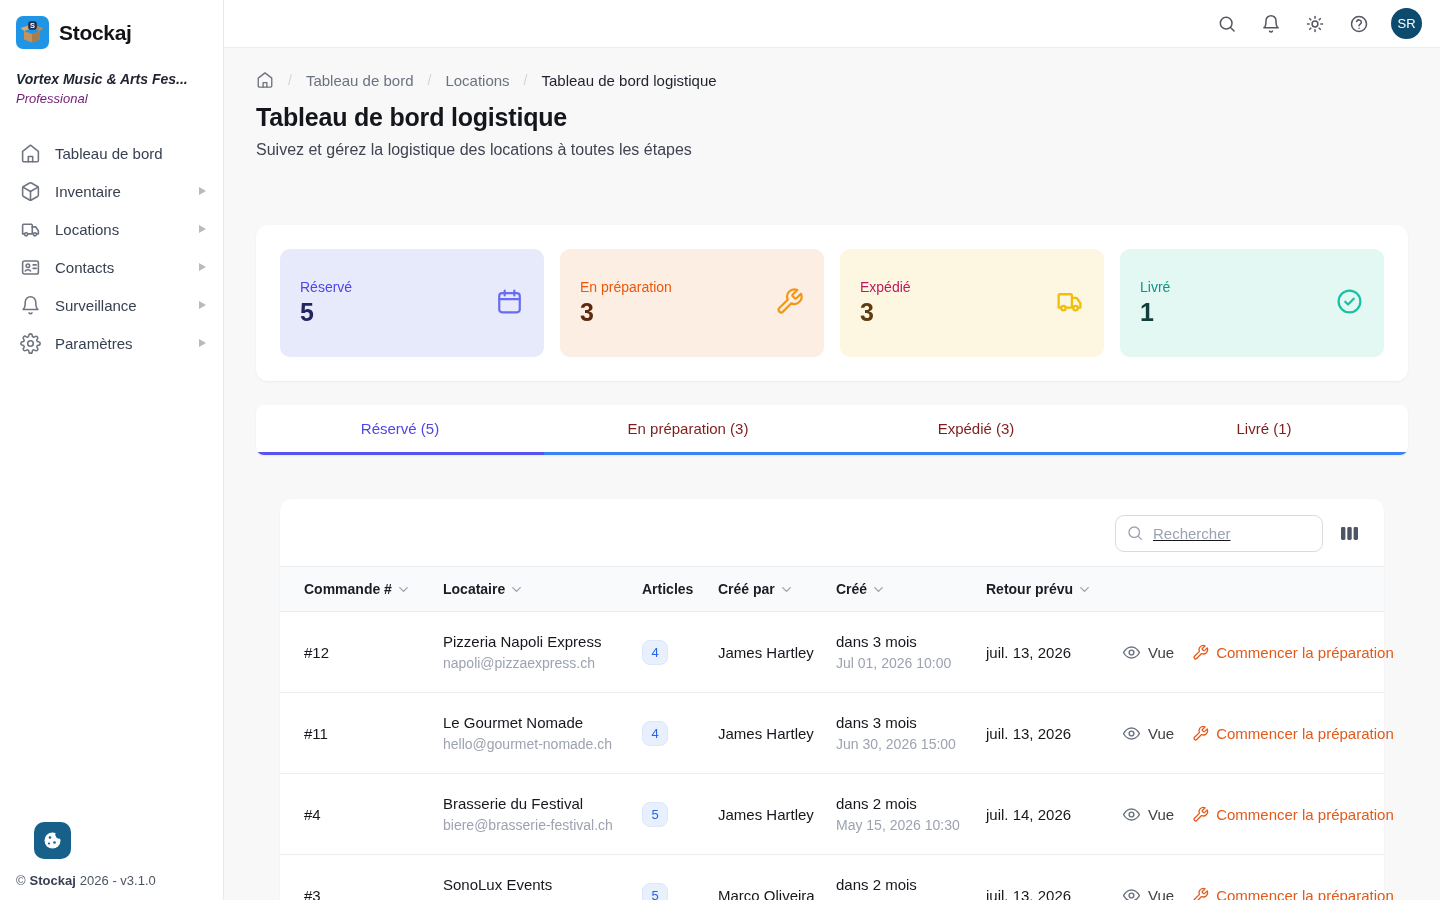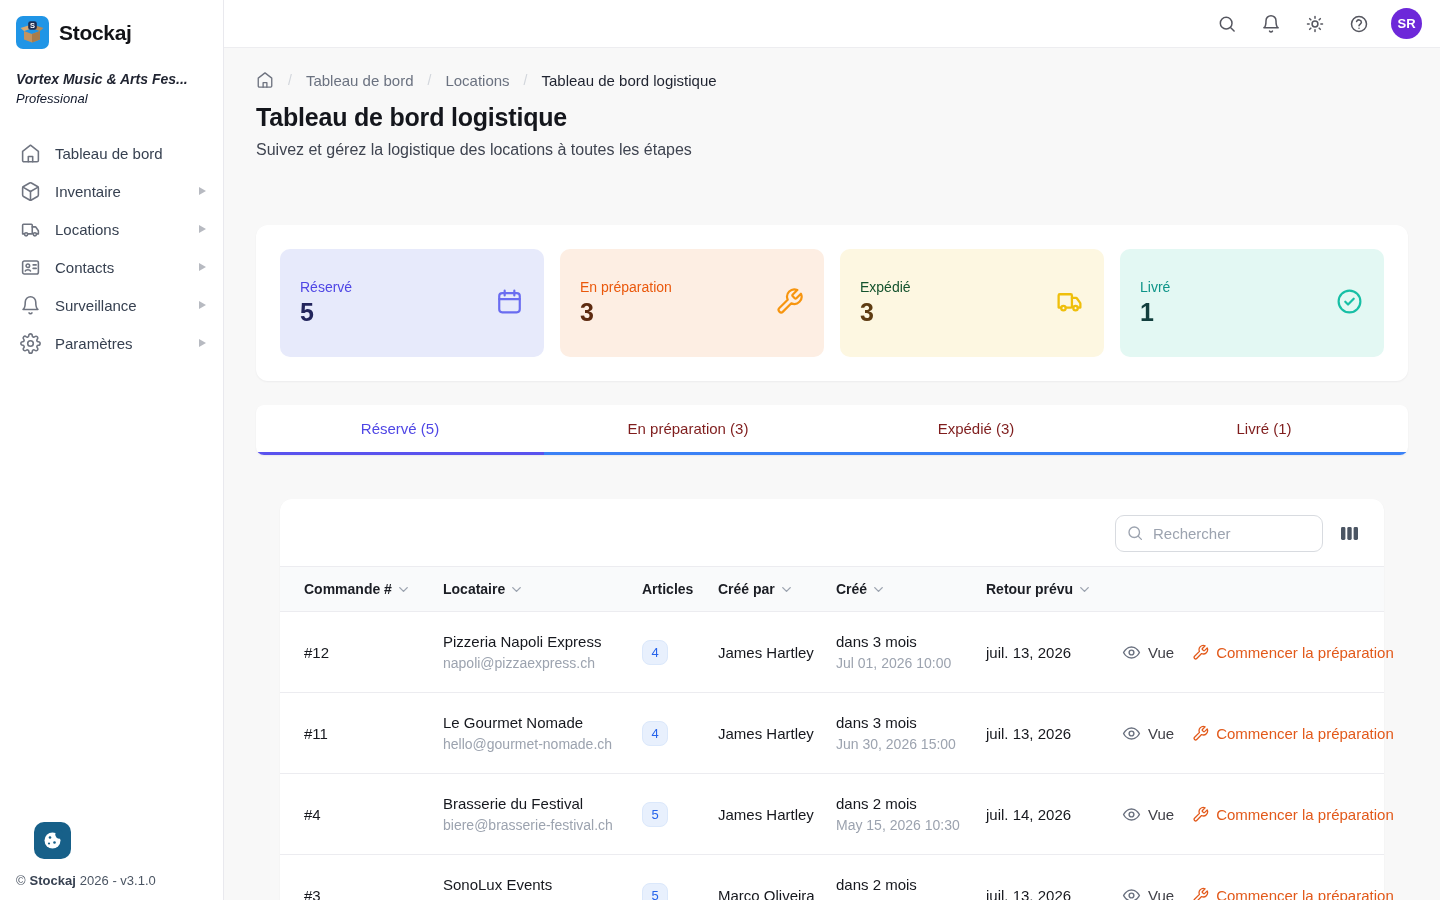--- a/index.html
+++ b/index.html
@@ -6,37 +6,37 @@
   html,body { width:1440px; height:900px; overflow:hidden; font-family:"Liberation Sans", sans-serif; background:#f8f8f8; color:#18181b; }
   .app { display:flex; width:1440px; height:900px; }
 
   
   .sidebar { width:224px; flex:0 0 224px; background:#fff; border-right:1px solid #e9e9ee; display:flex; flex-direction:column; position:relative; }
   .logo-row { display:flex; align-items:center; gap:10px; padding:16px 16px 10px 16px; }
   .logo-mark { width:33px; height:33px; flex:0 0 33px; }
   .logo-text { font-size:21px; font-weight:800; color:#121317; letter-spacing:-0.3px; }
   .org-block { padding:12px 16px 6px 16px;font-style:italic; }
   .org-name { font-size:14px; font-weight:600; color:#1f2330; white-space:nowrap; overflow:hidden; text-overflow:ellipsis; }
-  .org-plan { font-size:13px; color:#0f172a; margin-top:4px; }
+  .org-plan { font-size:13px; color:#701a75; margin-top:4px; }
   .nav { margin-top:22px; display:flex; flex-direction:column; }
   .nav-item { display:flex; align-items:center; gap:14px; height:38px; padding:0 16px 0 20px; cursor:pointer; color:#374151; }
   .nav-icon { width:21px; height:21px; color:#6f7480; flex:0 0 21px; }
   .nav-label { font-size:15px; color:#374151; flex:1; }
   .nav-caret { width:10px; height:10px; color:#b7bac1; }
   .sidebar-bottom { position:absolute; left:0; right:0; bottom:0; padding:0 16px 12px 16px; }
   .cookie-btn { width:37px; height:37px; border:none; border-radius:10px; background:#176089; display:flex; align-items:center; justify-content:center; cursor:pointer; margin:0 0 14px 18px; }
   .footer-line { display:flex; gap:4px; font-size:13px; color:#4b5563; align-items:baseline; }
   .footer-brand { font-weight:700; color:#374151; }
 
   
   .main { flex:1; display:flex; flex-direction:column; min-width:0; }
   .topbar { height:48px; flex:0 0 48px; background:#fff; border-bottom:1px solid #ededf0; display:flex; align-items:center; justify-content:flex-end; gap:8px; padding:0 18px; }
   .icon-btn { width:36px; height:36px; border:none; background:transparent; border-radius:50%; display:flex; align-items:center; justify-content:center; cursor:pointer; color:#55565f; }
   .icon-btn svg { width:20px; height:20px; }
-  .avatar { width:31px; height:31px; border-radius:50%; background:#6d28d9; color:#fff; font-size:13px; font-weight:700; display:flex; align-items:center; justify-content:center; cursor:pointer; margin-left:6px; }
+  .avatar { width:31px; height:31px; border-radius:50%; background:#0c4a6e; color:#fff; font-size:13px; font-weight:400; display:flex; align-items:center; justify-content:center; cursor:pointer; margin-left:6px; }
 
   .content { flex:1; padding:0 32px; overflow:hidden; }
 
   .breadcrumb { display:flex; align-items:center; gap:14px; margin-top:23px; font-size:15px; color:#6b7280; }
   .crumb-home { display:flex; align-items:center; color:#6f7480; cursor:pointer; }
   .crumb-home svg { width:18px; height:18px; }
   .crumb-sep { color:#d1d5db; font-size:14px; }
   .crumb-link { cursor:pointer; }
   .crumb-current { color:#1f2330; }
 
@@ -48,35 +48,35 @@
   .stat-tile { border-radius:10px; height:108px; padding:16px 20px; display:flex; align-items:center; justify-content:space-between; }
   .stat-left { display:flex; flex-direction:column; gap:3px; }
   .stat-label { font-size:14px; font-weight:500; }
   .stat-value { font-size:25px; font-weight:700; }
   .stat-icon svg { width:29px; height:29px; }
   .stat-indigo { background:#e7eafb; }
   .stat-indigo .stat-label { color:#4f46e5; } .stat-indigo .stat-value { color:#23255c; } .stat-indigo .stat-icon { color:#6a6cf0; }
   .stat-orange { background:#fdeee3; }
   .stat-orange .stat-label { color:#ea580c; } .stat-orange .stat-value { color:#5d2a10; } .stat-orange .stat-icon { color:#f7950f; }
   .stat-yellow { background:#fdf7e1; }
-  .stat-yellow .stat-label { color:#14532d; } .stat-yellow .stat-value { color:#5e3c12; } .stat-yellow .stat-icon { color:#efbf0b; }
+  .stat-yellow .stat-label { color:#be185d; } .stat-yellow .stat-value { color:#5e3c12; } .stat-yellow .stat-icon { color:#efbf0b; }
   .stat-teal { background:#e3f8f3; }
   .stat-teal .stat-label { color:#0d9488; } .stat-teal .stat-value { color:#123f3d; } .stat-teal .stat-icon { color:#17bfa5; }
 
   
   .tabs-card { margin-top:24px; background:#fff; border-radius:8px; box-shadow:0 1px 2px rgba(16,24,40,.06); display:flex; height:50px; overflow:hidden; }
   .tab { flex:1; display:flex; align-items:center; justify-content:center; font-size:15px; color:#7f1d1d; cursor:pointer; position:relative; border-bottom:3px solid #3b82f6; }
   .tab.active { color:#4f46e5; font-weight:500; border-bottom:3px solid #5a53ee; }
 
   
   .table-card { margin:44px 24px 0 24px; background:#fff; border-radius:12px 12px 0 0; box-shadow:0 1px 2px rgba(16,24,40,.05); }
   .table-toolbar { display:flex; align-items:center; justify-content:flex-end; gap:16px; padding:16px 24px 14px 24px; }
   .search-box { position:relative; width:208px; }
   .search-box svg { position:absolute; left:11px; top:9px; width:18px; height:18px; color:#9ca3af; }
-  .search-input { width:208px; height:37px; border:1px solid #d8dbe0; border-radius:9px; padding:0 12px 0 37px; font-size:15px; color:#18181b; outline:none; font-family:"Liberation Sans", sans-serif; }
+  .search-input { width:208px; height:37px; border:1px solid #d8dbe0; border-radius:9px; padding:0 12px 0 37px; font-size:15px; color:#18181b; outline:none; font-family:"Liberation Sans", sans-serif;text-decoration:underline; }
   .search-input::placeholder { color:#9ca3af; }
   .columns-btn { border:none; background:transparent; cursor:pointer; display:flex; align-items:center; color:#4b5563; }
   .columns-btn svg { width:21px; height:21px; }
 
   .thead { display:flex; align-items:center; height:46px; background:#f9fafb; border-top:1px solid #ececf0; border-bottom:1px solid #ececf0; }
   .th { display:flex; align-items:center; gap:4px; font-size:14px; font-weight:700; color:#1b1d24; cursor:pointer; }
   .sort-caret { width:15px; height:15px; color:#9ca3af; }
   .cell { flex-shrink:0; }
   .c-order { width:163px; padding-left:24px; }
   .c-tenant { width:199px; }

